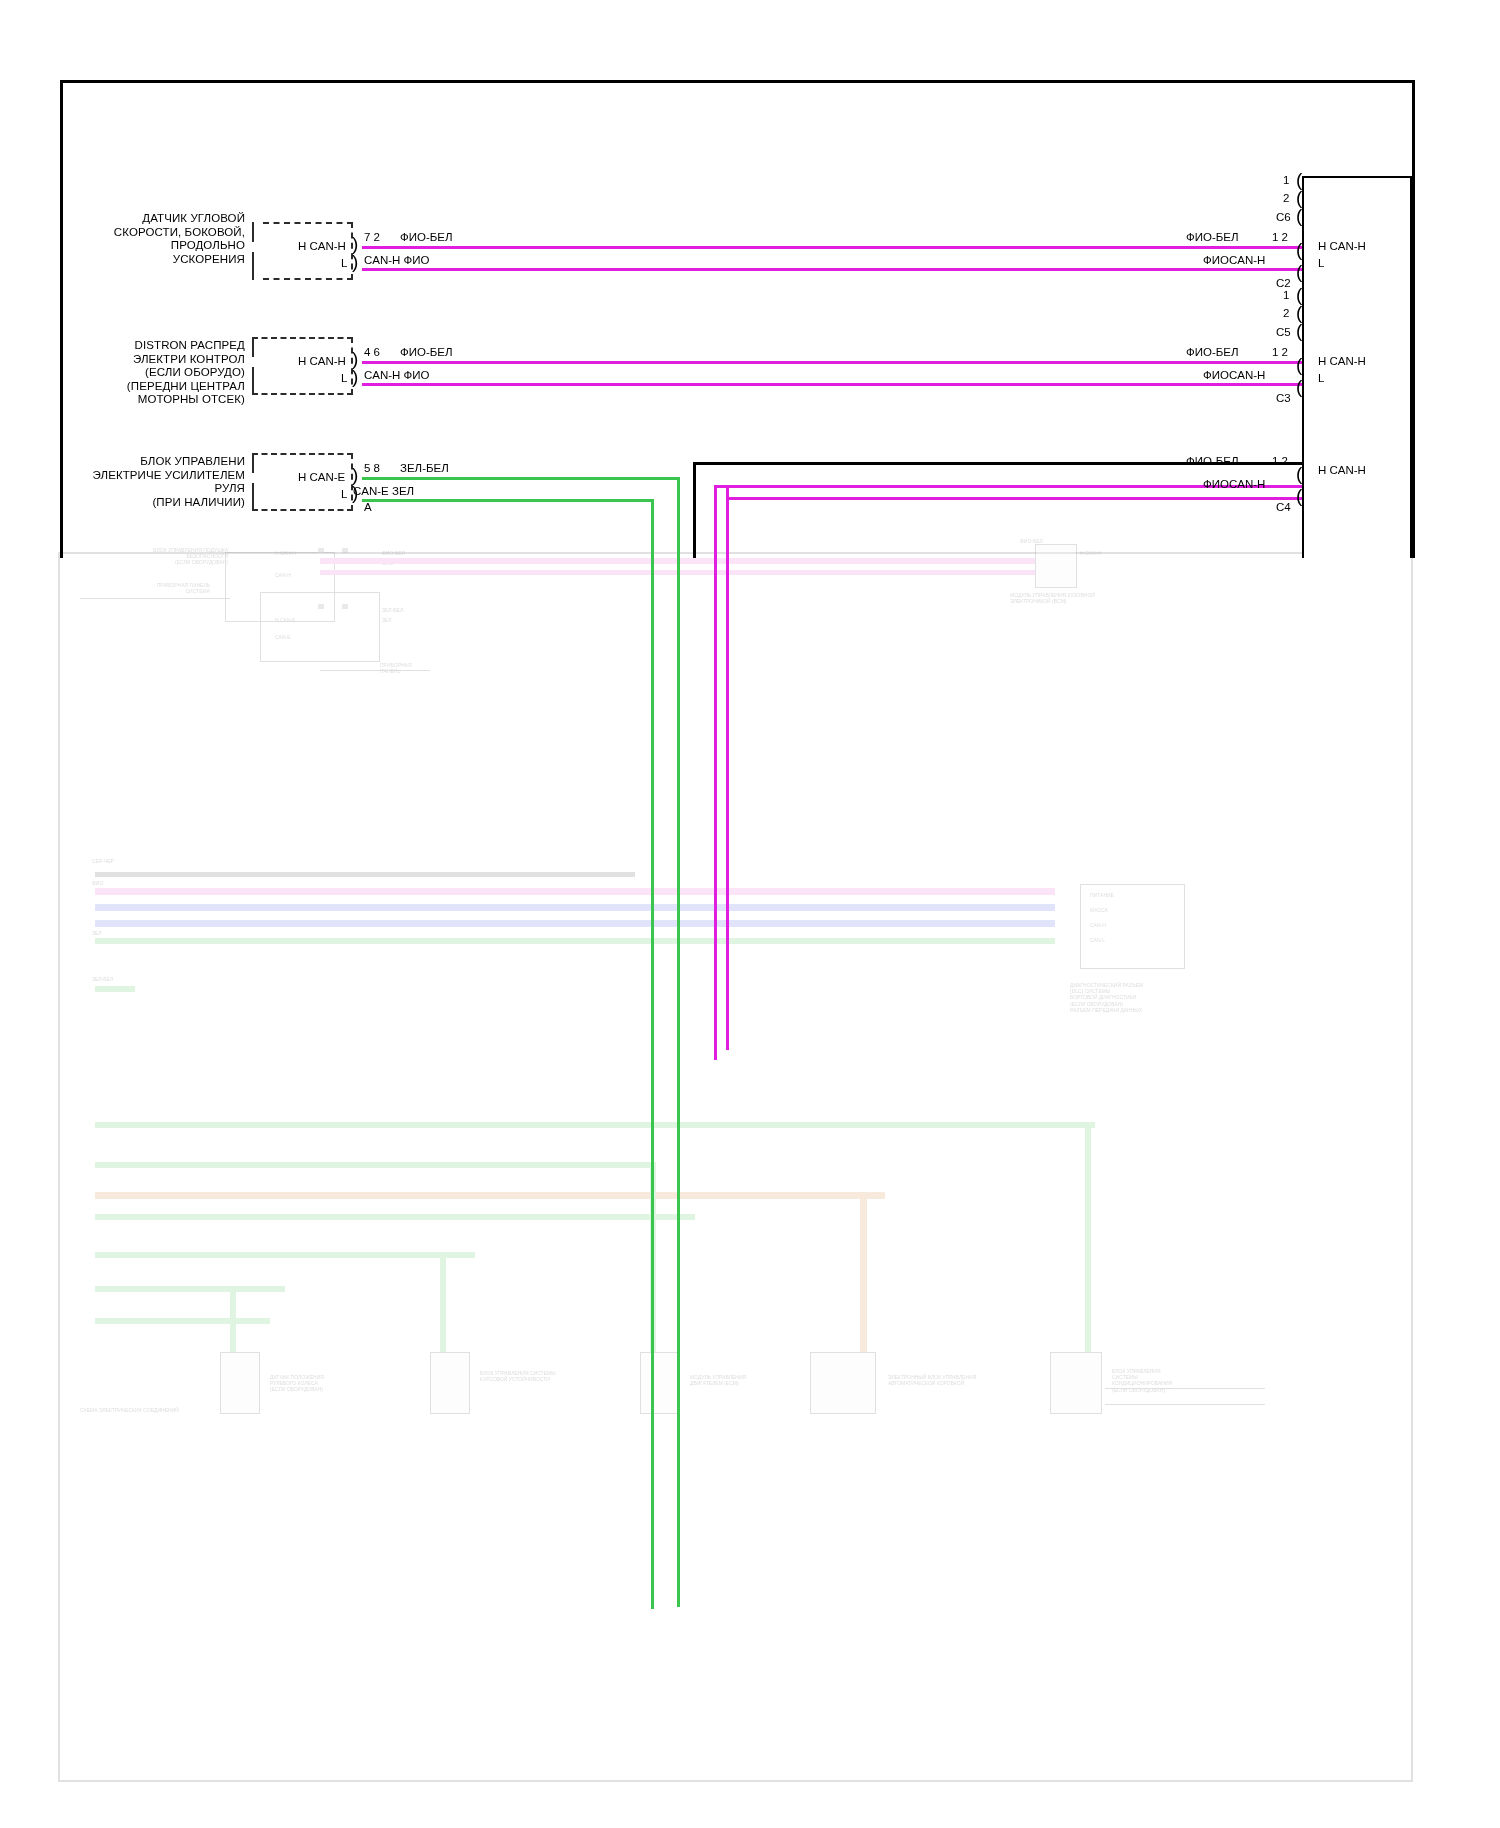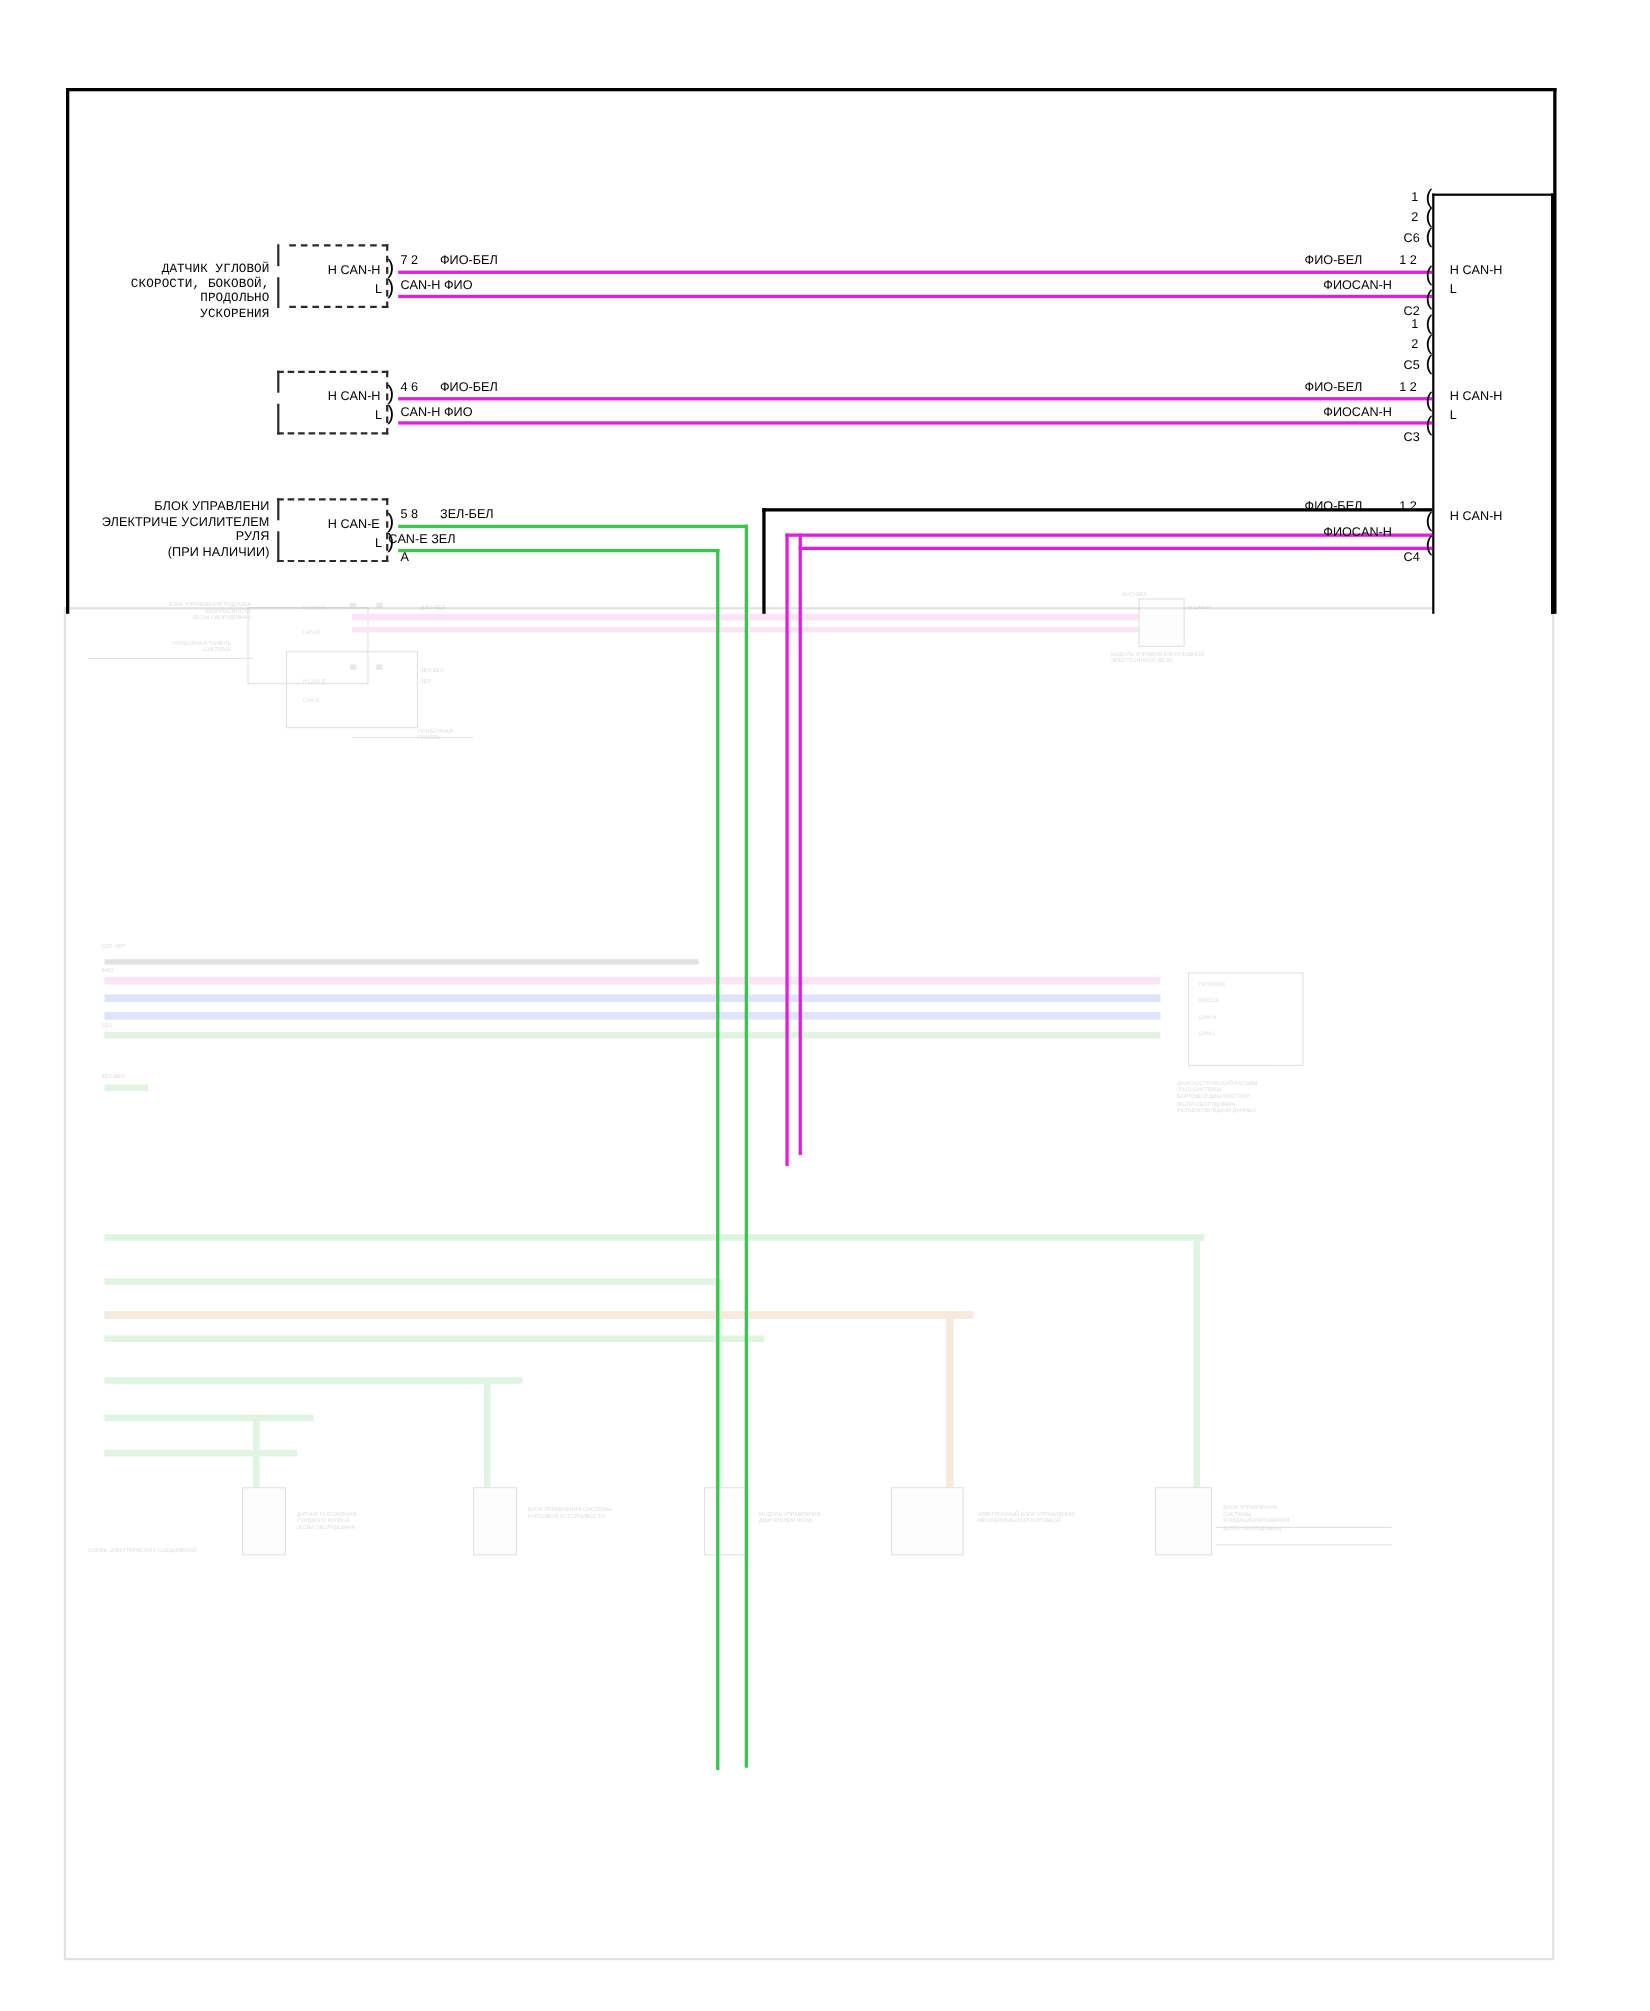--- a/index.html
+++ b/index.html
@@ -146,37 +146,42 @@
 СИСТЕМЫ
 КОНДИЦИОНИРОВАНИЯ
 (ЕСЛИ ОБОРУДОВАН)</div>
     <div class="gline" style="left:1035px;top:826px;width:160px;height:1px;"></div>
     <div class="gline" style="left:1035px;top:842px;width:160px;height:1px;"></div>
     <div class="gtxt" style="left:10px;top:845px;width:120px;">СХЕМА ЭЛЕКТРИЧЕСКИХ СОЕДИНЕНИЙ</div>
   </div>
 
   <div class="frame frame-top"></div>
 
-  <div class="lbl" style="left:60px;top:238px;width:185px;font-family:Liberation Mono, monospace;">ДАТЧИК УГЛОВОЙ
+  <div class="lbl" style="left:60px;top:212px;width:185px;">ДАТЧИК УГЛОВОЙ
 СКОРОСТИ, БОКОВОЙ,
 ПРОДОЛЬНО
 УСКОРЕНИЯ</div>
   <div class="modbox" style="left:263px;top:222px;width:90px;height:58px;border-left:none;"></div>
   <div class="modside" style="left:252px;top:222px;height:20px;"></div>
   <div class="modside" style="left:252px;top:252px;height:28px;"></div>
   <div class="pin" style="left:298px;top:240px;">H CAN-H</div>
   <div class="pin" style="left:341px;top:257px;">L</div>
   <div class="arc" style="left:352px;top:234px;">)</div>
   <div class="arc" style="left:352px;top:252px;">)</div>
   <div class="pin" style="left:364px;top:231px;">7 2</div>
   <div class="wname" style="left:400px;top:231px;">ФИО-БЕЛ</div>
   <div class="wname" style="left:364px;top:254px;">CAN-H ФИО</div>
   <div class="wire w-violet" style="left:362px;top:246px;width:940px;height:3px;"></div>
   <div class="wire w-violet" style="left:362px;top:268px;width:940px;height:3px;"></div>
 
+  <div class="lbl" style="left:60px;top:339px;width:185px;">DISTRON РАСПРЕД
+ЭЛЕКТРИ КОНТРОЛ
+(ЕСЛИ ОБОРУДО)
+(ПЕРЕДНИ ЦЕНТРАЛ
+МОТОРНЫ ОТСЕК)</div>
   <div class="modbox" style="left:252px;top:337px;width:101px;height:58px;border-left:none;"></div>
   <div class="modside" style="left:252px;top:337px;height:20px;"></div>
   <div class="modside" style="left:252px;top:367px;height:28px;"></div>
   <div class="pin" style="left:298px;top:355px;">H CAN-H</div>
   <div class="pin" style="left:341px;top:372px;">L</div>
   <div class="arc" style="left:352px;top:349px;">)</div>
   <div class="arc" style="left:352px;top:367px;">)</div>
   <div class="pin" style="left:364px;top:346px;">4 6</div>
   <div class="wname" style="left:400px;top:346px;">ФИО-БЕЛ</div>
   <div class="wname" style="left:364px;top:369px;">CAN-H ФИО</div>

